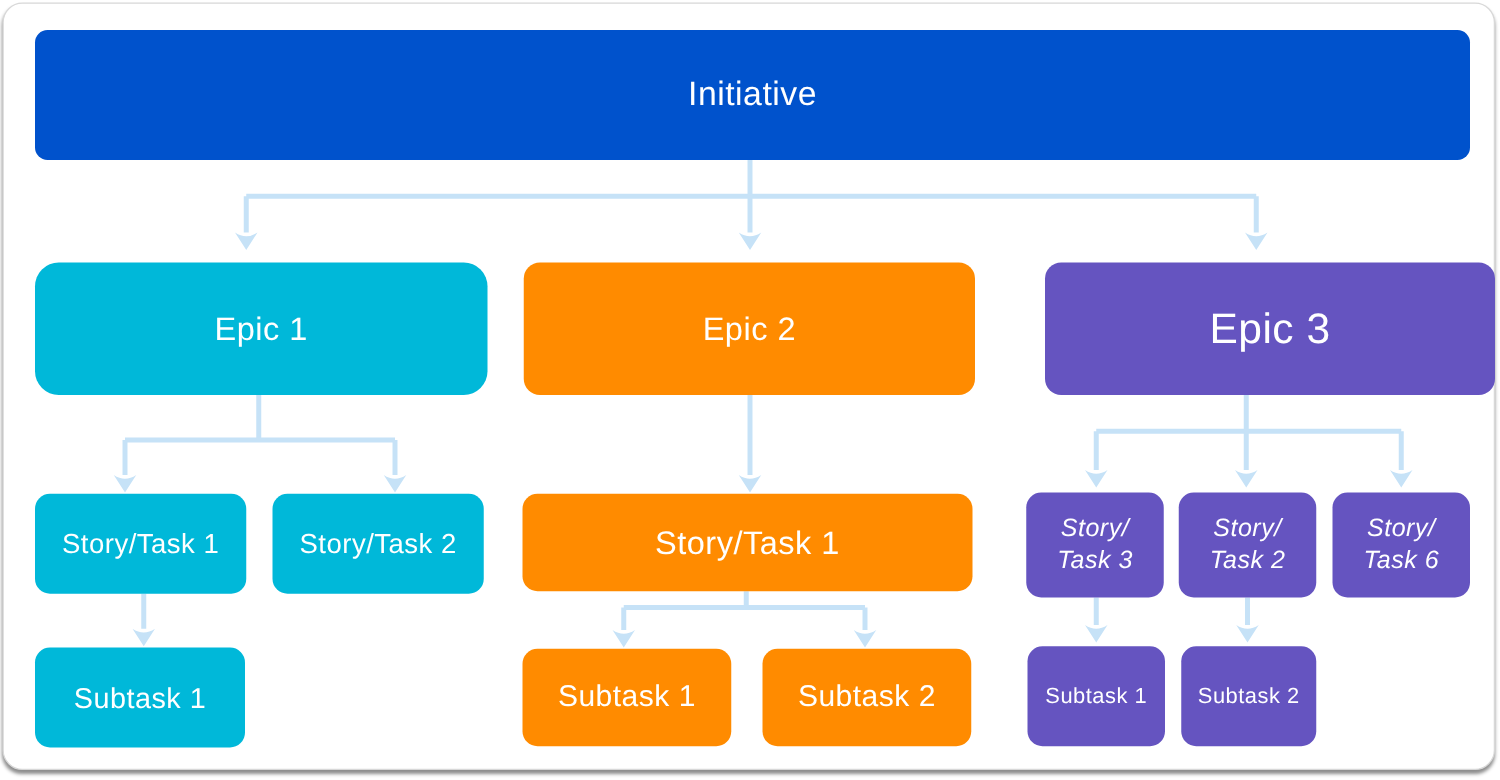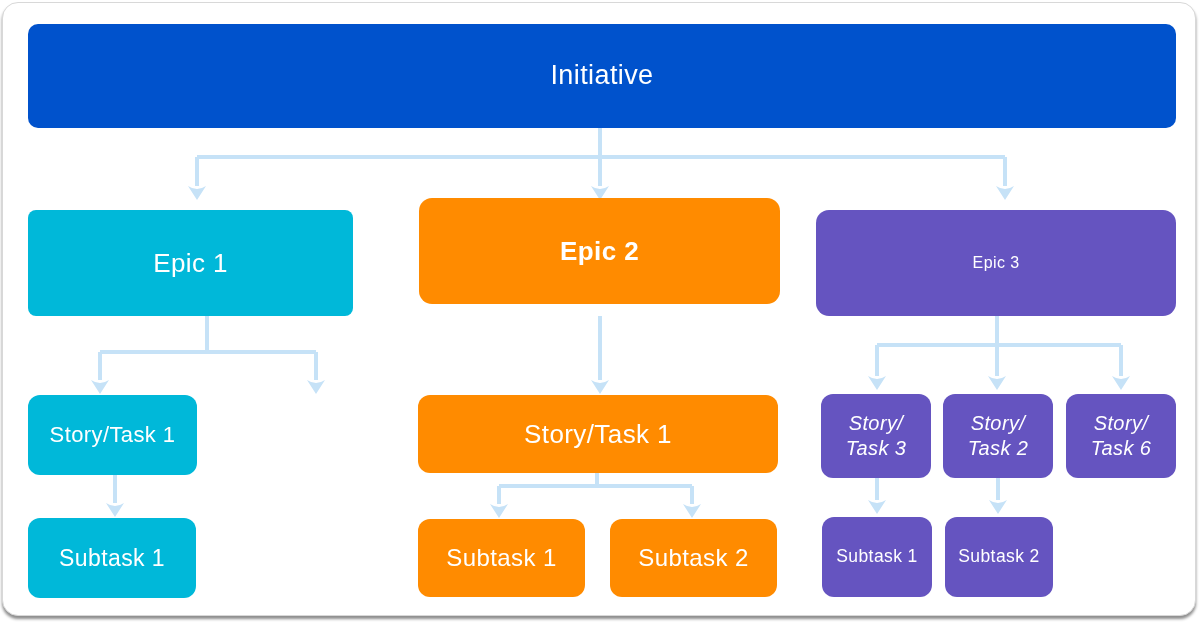--- a/index.html
+++ b/index.html
@@ -55,23 +55,23 @@
     box-sizing: border-box;
     line-height: 1.25;
   }
   .bg-initiative { background: var(--initiative, #0052CC); }
   .bg-epic1 { background: var(--epic1, #00B8D9); }
   .bg-epic2 { background: var(--epic2, #FF8B00); }
   .bg-epic3 { background: var(--epic3, #6554C0); }
 
   .n-initiative { left: 28px; top: 24px; width: 1148px; height: 104px; font-size: 27px; border-radius: 10px; }
 
-  .n-epic1 { left: 28px;  top: 210px; width: 325px; height: 106px; font-size: 26px; border-radius: 8px; }
-  .n-epic2 { left: 419px; top: 198px; width: 361px; height: 106px; font-size: 26px; border-radius: 13px; font-weight: bold; }
-  .n-epic3 { left: 816px; top: 210px; width: 360px; height: 106px; font-size: 16px; border-radius: 13px; }
+  .n-epic1 { left: 28px;  top: 210px; width: 362px; height: 106px; font-size: 26px; border-radius: 19px; }
+  .n-epic2 { left: 419px; top: 210px; width: 361px; height: 106px; font-size: 26px; border-radius: 13px; }
+  .n-epic3 { left: 836px; top: 210px; width: 360px; height: 106px; font-size: 34px; border-radius: 13px; }
 
   .n-c1-story1 { left: 28px;  top: 395px; width: 169px; height: 80px; font-size: 22px; }
   .n-c1-story2 { left: 218px; top: 395px; width: 169px; height: 80px; font-size: 22px; }
   .n-c1-sub1   { left: 28px;  top: 518px; width: 168px; height: 80px; font-size: 23px; }
 
   .n-c2-story1 { left: 418px; top: 395px; width: 360px; height: 78px; font-size: 26px; }
   .n-c2-sub1   { left: 418px; top: 519px; width: 167px; height: 78px; font-size: 24px; }
   .n-c2-sub2   { left: 610px; top: 519px; width: 167px; height: 78px; font-size: 24px; }
 
   .n-c3-story1 { left: 821px;  top: 394px; width: 110px; height: 84px; font-size: 20px; }
@@ -134,20 +134,21 @@
     <path class="ah" d="M989 500 L998 514 L1007 500 Q998 506 989 500 Z"></path>
   </svg>
 
   <div class="node bg-initiative n-initiative">Initiative</div>
 
   <div class="node bg-epic1 n-epic1">Epic 1</div>
   <div class="node bg-epic2 n-epic2">Epic 2</div>
   <div class="node bg-epic3 n-epic3">Epic 3</div>
 
   <div class="node bg-epic1 n-c1-story1">Story/Task 1</div>
+  <div class="node bg-epic1 n-c1-story2">Story/Task 2</div>
 
   <div class="node bg-epic2 n-c2-story1">Story/Task 1</div>
 
   <div class="node bg-epic3 n-c3-story1 line2">
     <span>Story/</span>
     <span>Task 3</span>
   </div>
   <div class="node bg-epic3 n-c3-story2 line2">
     <span>Story/</span>
     <span>Task 2</span>

